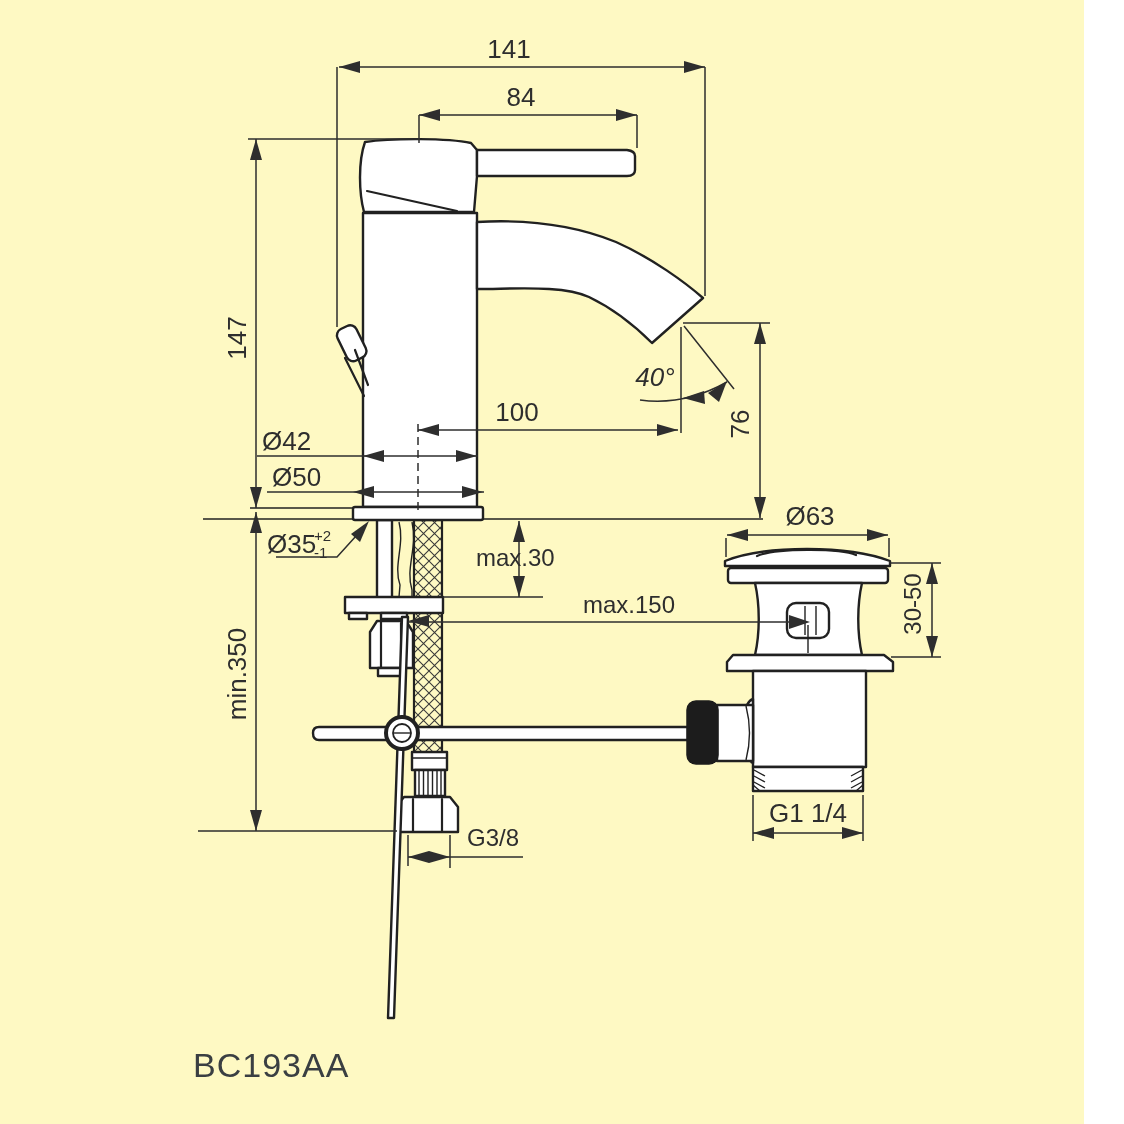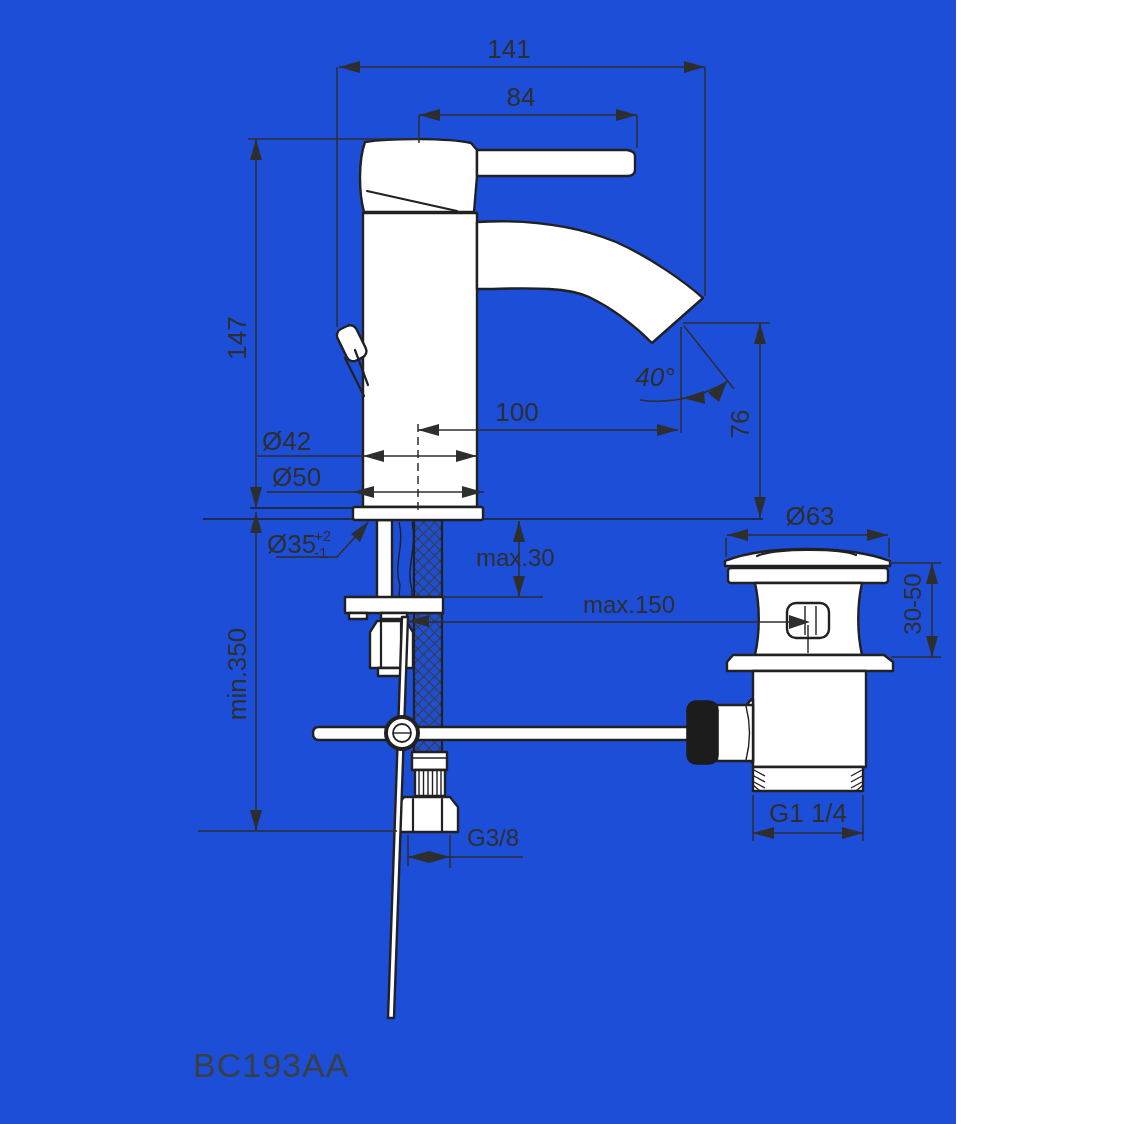--- a/index.html
+++ b/index.html
@@ -1,17 +1,17 @@
 <!DOCTYPE html>
 <html><head>
 <meta charset="utf-8">
 <style>
   html,body{margin:0;padding:0;background:#ffffff;width:1124px;height:1124px;overflow:hidden;
     font-family:"Liberation Sans",sans-serif;}
-  .stage{position:relative;width:956px;height:1124px;background:#1d4ed8;}
+  .stage{position:relative;width:1084px;height:1124px;background:#fef9c3;}
   svg{display:block}
   text{fill:#2e2e2e;font-family:"Liberation Sans",sans-serif;}
   .dimtxt{font-size:26px;}
   .dimtxt-sm{font-size:24px;}
   .toltxt{font-size:15px;}
   .angletxt{font-size:26px;font-style:italic;}
   .codetxt{font-size:34px;fill:#3a3f42;letter-spacing:1px;}
   .obj{fill:#ffffff;stroke:#212121;stroke-width:2.4;stroke-linejoin:round;stroke-linecap:round;}
   .objline{fill:none;stroke:#212121;stroke-width:2.2;stroke-linecap:round;}
   .thinline{fill:none;stroke:#212121;stroke-width:1.4;}

